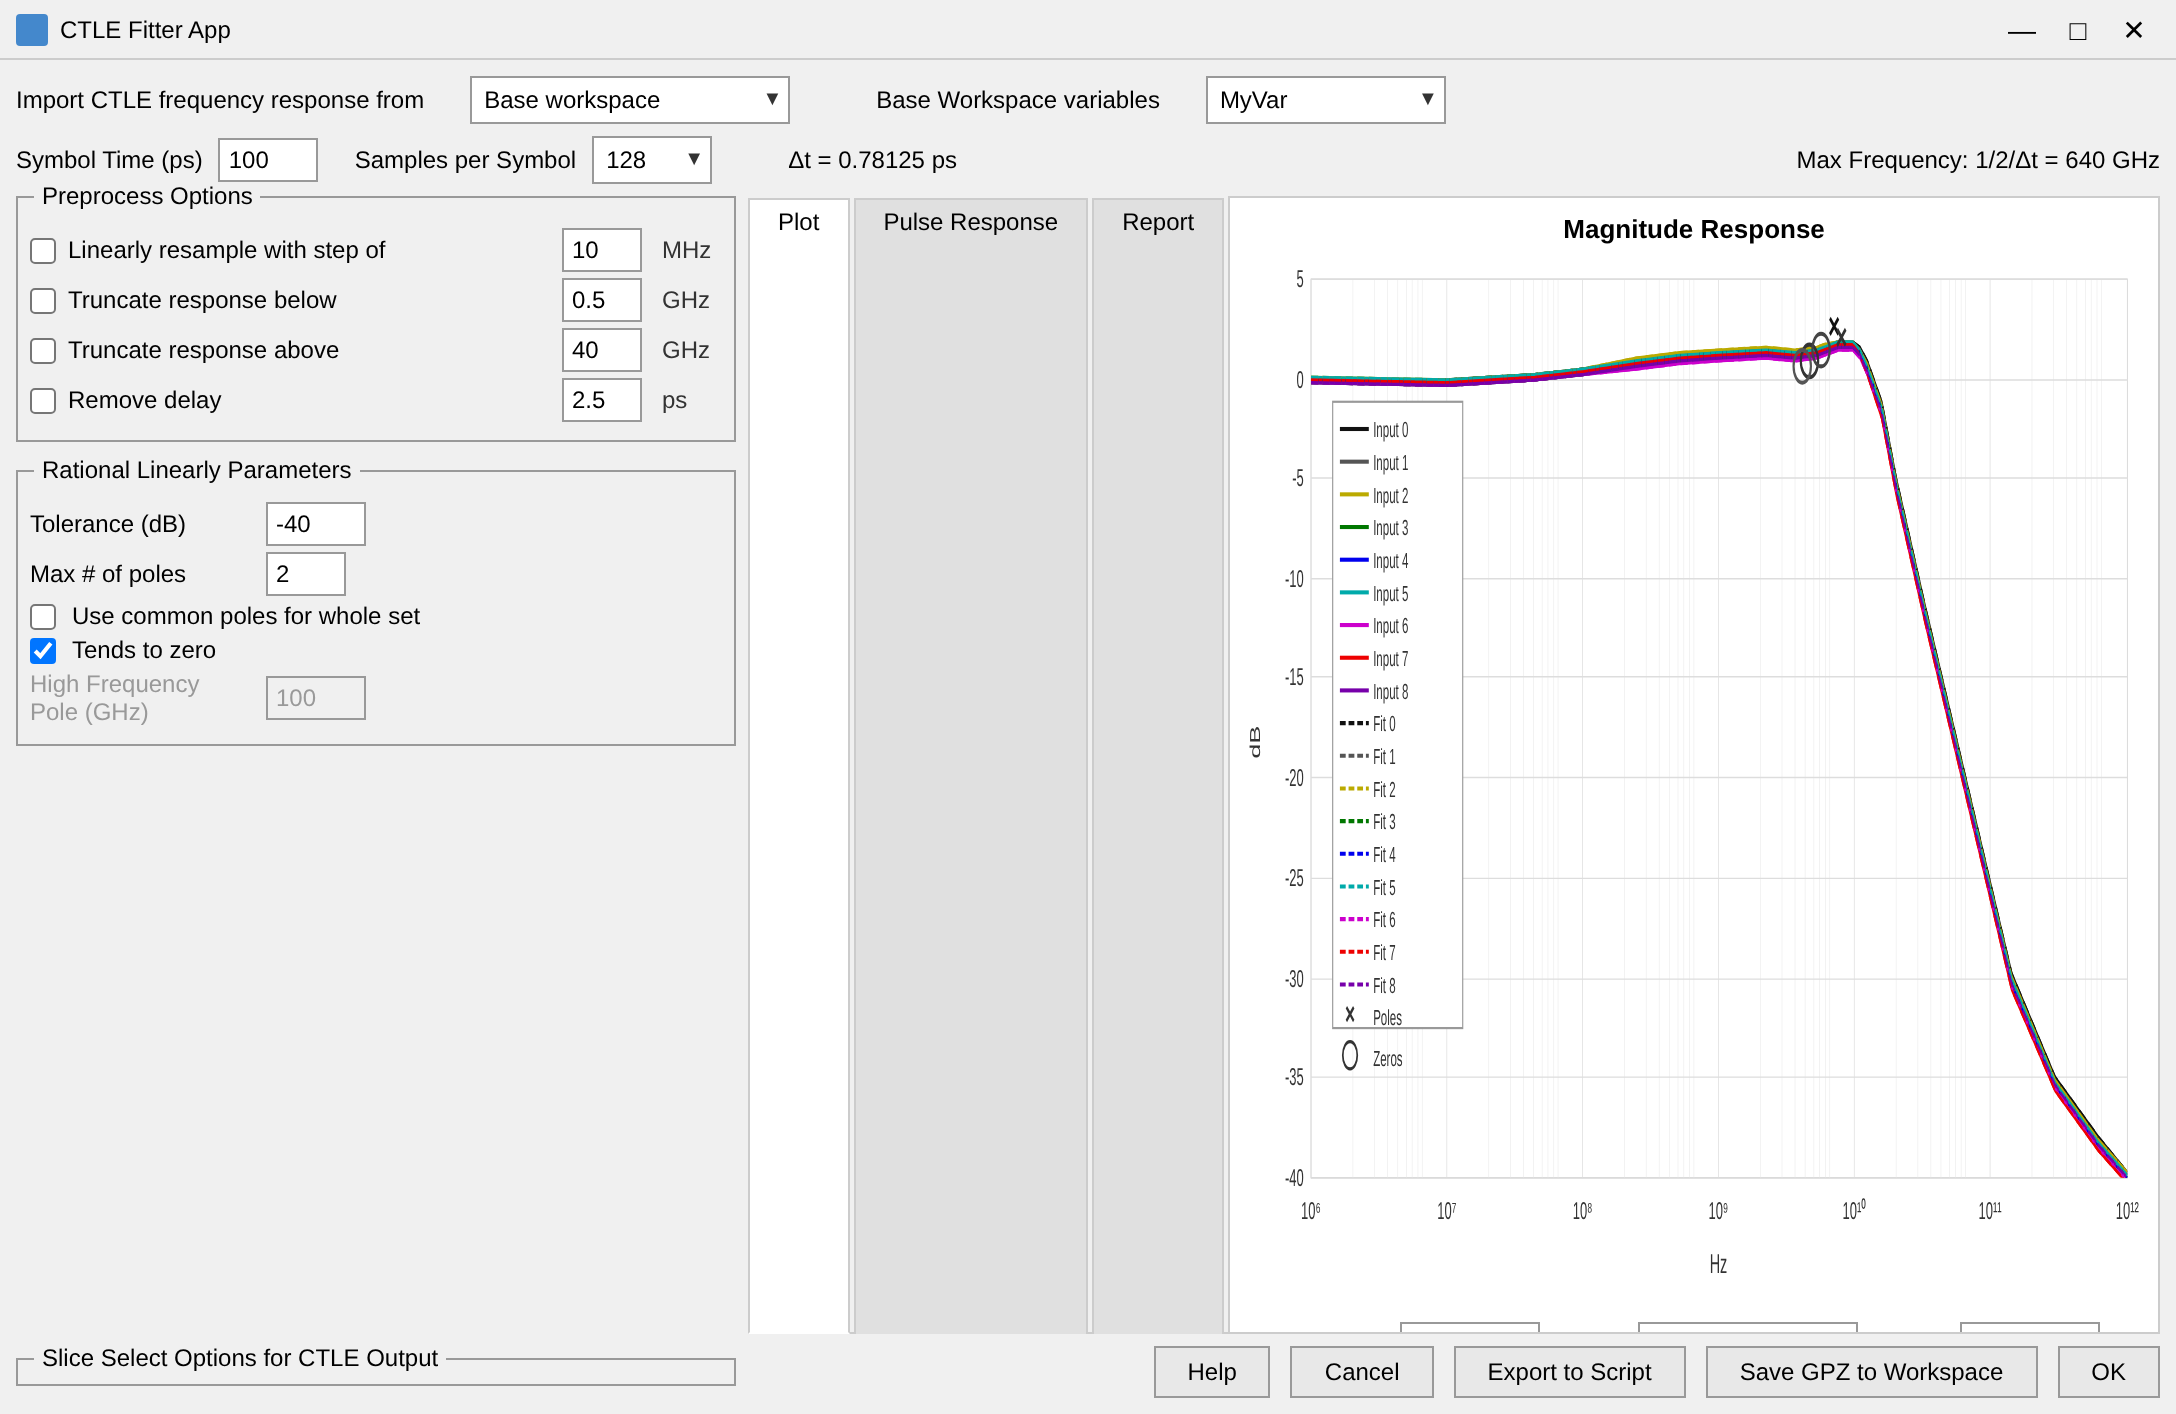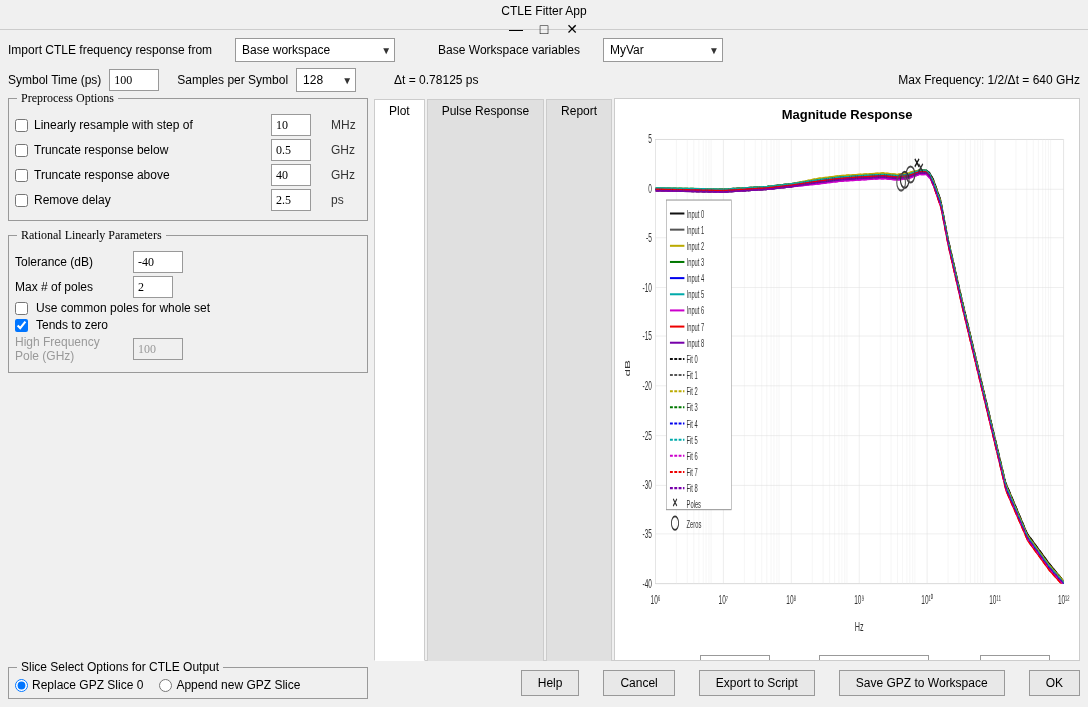--- a/index.html
+++ b/index.html
@@ -4,21 +4,20 @@
   <style>
     * { box-sizing: border-box; margin: 0; padding: 0; }
     body { font-family: Arial, sans-serif; font-size: 12px; background: #f0f0f0; width: 1088px; height: 707px; overflow: hidden; }
     
     .title-bar {
       background: #f0f0f0;
       display: flex; align-items: center;
       padding: 4px 8px;
       border-bottom: 1px solid #ccc;
       height: 30px;
-      flex-direction: column;
     }
     .title-bar-controls { display: flex; gap: 2px; }
     .title-bar-btn {
       width: 26px; height: 22px; border: none; background: transparent;
       cursor: pointer; font-size: 14px; display: flex; align-items: center; justify-content: center;
     }
 
     .main-container { display: flex; flex-direction: column; padding: 8px; gap: 6px; height: calc(707px - 30px); }
 
     .top-row { display: flex; align-items: center; gap: 23px; }
@@ -29,42 +28,41 @@
       border: 1px solid #999; background: white;
       padding: 2px 20px 2px 6px; font-size: 12px; cursor: pointer;
       height: 24px;
     }
     .dropdown-arrow {
       position: absolute; right: 4px; top: 50%; transform: translateY(-50%);
       pointer-events: none; font-size: 10px; color: #333;
     }
     input[type="text"] {
       border: 1px solid #999; padding: 2px 4px; font-size: 12px;
-      height: 22px; background: white; font-family: Liberation Serif, serif;
+      height: 22px; background: white;
     }
 
     .content-row { display: flex; gap: 6px; flex: 1; }
 
     .left-panel { width: 360px; display: flex; flex-direction: column; gap: 6px; }
 
     .group-box {
       border: 1px solid #999; padding: 6px; position: relative;
     }
     .group-box-title {
       position: absolute; top: -8px; left: 8px;
       background: #f0f0f0; padding: 0 4px;
       font-size: 12px;
-      font-family: Liberation Serif, serif;
     }
     .group-box-content { padding-top: 6px; }
     .unit-label { font-size: 12px; color: #333; width: 30px; }
 
     .preprocess-row { display: flex; align-items: center; justify-content: space-between; margin: 3px 0; }
     .preprocess-label-area { display: flex; align-items: center; gap: 6px; flex: 1; }
-    .preprocess-inputs { display: flex; align-items: center; gap: 20px; }
+    .preprocess-inputs { display: flex; align-items: center; gap: 10px; }
     .rational-row { display: flex; align-items: center; gap: 8px; margin: 3px 0; }
     .rational-label { width: 110px; font-size: 12px; }
 
     .right-panel { flex: 1; display: flex; }
     
     .tabs { display: flex; border-bottom: 1px solid #ccc; }
     .tab {
       padding: 4px 14px; border: 1px solid #ccc; border-bottom: none;
       background: #e0e0e0; cursor: pointer; font-size: 12px;
       margin-right: 2px; position: relative; top: 1px;
@@ -88,21 +86,21 @@
     .footer-row { display: flex; gap: 10px; align-items: center; }
 
     .slice-box { width: 360px; border: 1px solid #999; padding: 6px; position: relative; }
     .slice-box-title {
       position: absolute; top: -8px; left: 8px;
       background: #f0f0f0; padding: 0 4px; font-size: 12px;
     }
     .slice-content { padding-top: 4px; display: flex; gap: 16px; align-items: center; }
     .radio-label { display: flex; align-items: center; gap: 4px; cursor: pointer; font-size: 12px; }
 
-    .footer-buttons { flex: 1; display: flex; justify-content: flex-end; gap: 24px; align-items: center; }
+    .footer-buttons { flex: 1; display: flex; justify-content: flex-end; gap: 10px; align-items: center; }
     .btn {
       padding: 4px 16px; border: 1px solid #999; background: #e8e8e8;
       cursor: pointer; font-size: 12px; height: 26px;
     }
 
     .delta-info { font-size: 12px; margin-left: 20px; }
     .max-freq-info { font-size: 12px; margin-left: auto; }
 
     .second-row { display: flex; align-items: center; gap: 8px; justify-content: center; }
   </style>
@@ -489,30 +487,20 @@
       </div>
 
     </div>
 
   </div>
 
   <div class="footer-row">
 
     <div class="slice-box">
       <span class="slice-box-title">Slice Select Options for CTLE Output</span>
-      <div class="slice-content">
-        <label class="radio-label">
-          <input type="radio" name="sliceOption" checked="" style="">
-          <span>Replace GPZ Slice 0</span>
-        </label>
-        <label class="radio-label">
-          <input type="radio" name="sliceOption" style="">
-          <span>Append new GPZ Slice</span>
-        </label>
-      </div>
     </div>
 
     <div class="footer-buttons">
       <button class="btn">Help</button>
       <button class="btn">Cancel</button>
       <button class="btn">Export to Script</button>
       <button class="btn">Save GPZ to Workspace</button>
       <button class="btn">OK</button>
     </div>
 

